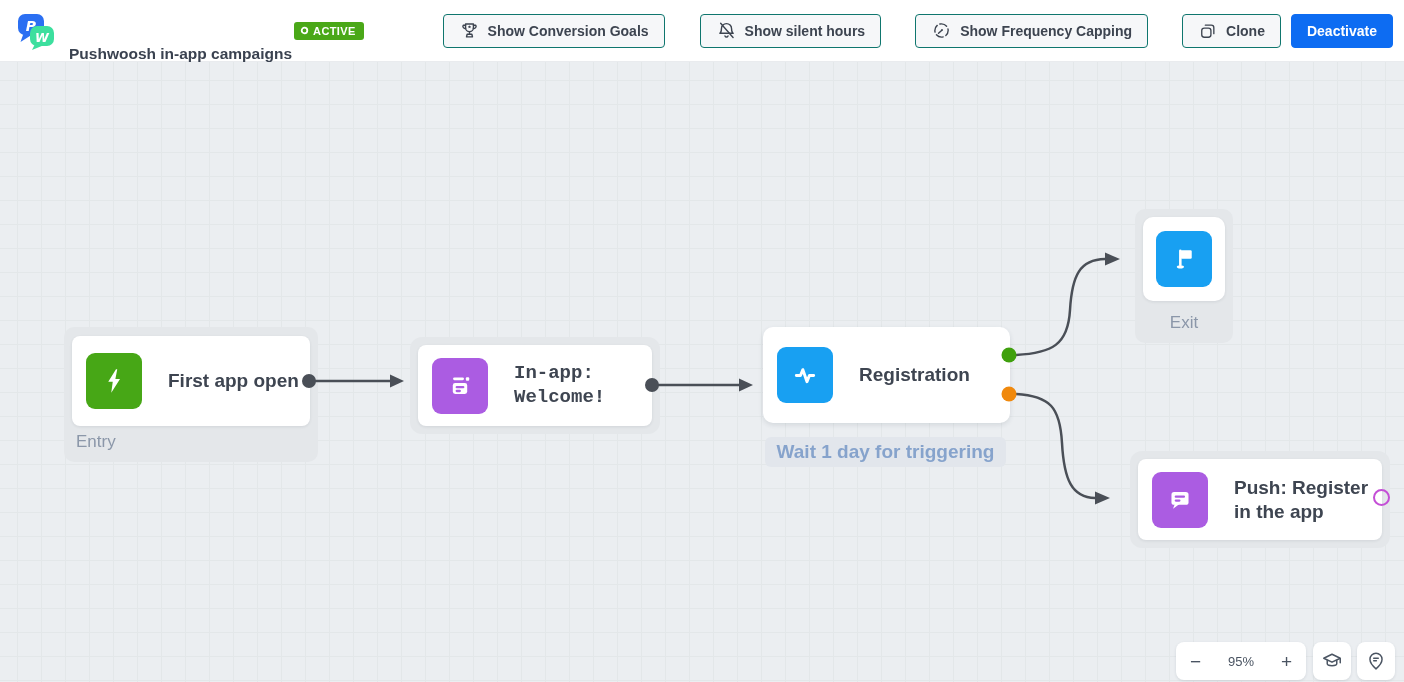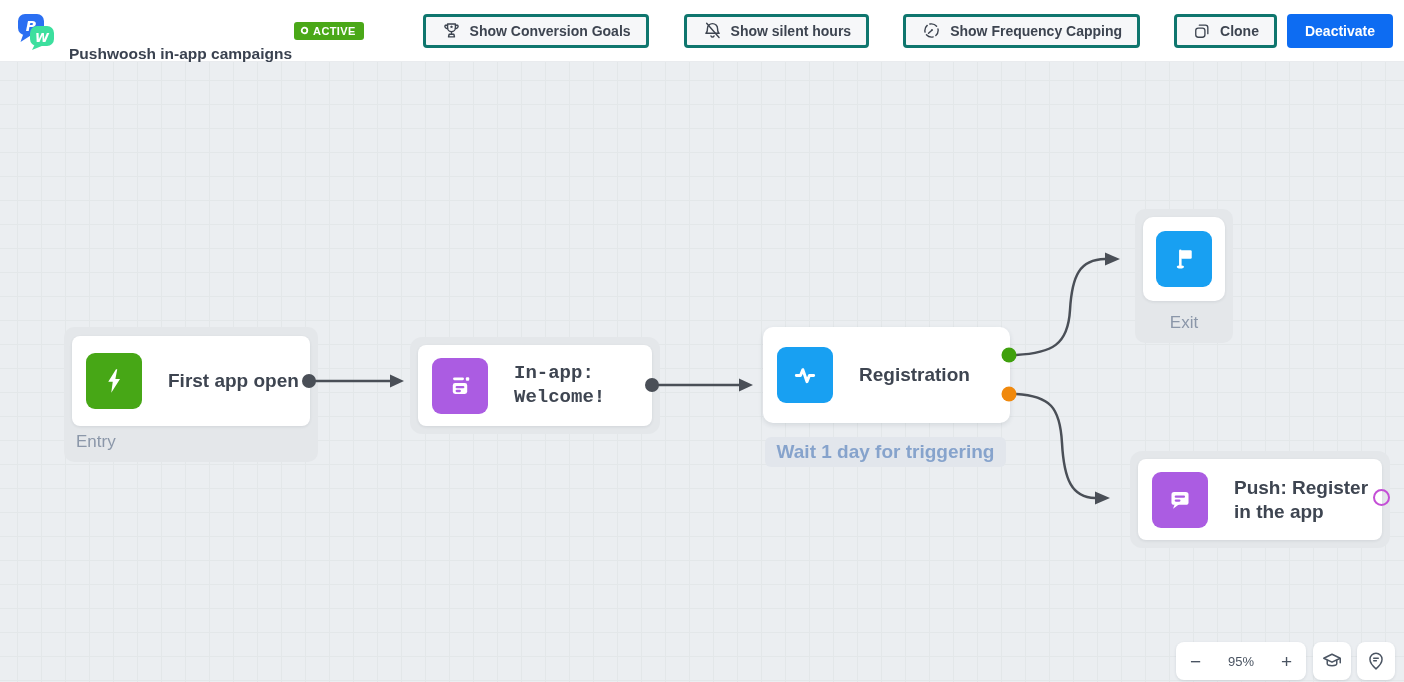--- a/index.html
+++ b/index.html
@@ -10,21 +10,21 @@
   .header { position:relative; width:1404px; height:62px; background:#ffffff;
     border-bottom:1px solid #e9ebee; display:flex; align-items:center;
     padding:0 11px 0 16px; z-index:30; }
   .logo { width:40px; height:38px; flex:0 0 auto; }
   .title { margin-left:13px; font-size:15.5px; font-weight:bold; color:#3a4250;margin-top:47px; }
   .badge { margin-left:2px; background:#4aa818; color:#ffffff; font-size:11px;
     font-weight:bold; letter-spacing:.4px; border-radius:3px; padding:3px 8px 3px 6px;
     display:inline-flex; align-items:center; gap:4px; }
   .toolbar { margin-left:auto; display:flex; align-items:center; }
   .tb-btn { height:34px; display:inline-flex; align-items:center; gap:8px;
-    padding:0 15px; background:#f6f7f9; border:3px solid #0f766e; border-radius:4px;
+    padding:0 15px; background:#f6f7f9; border:1px solid #0f766e; border-radius:4px;
     font-size:14px; font-weight:600; color:#3d4450; cursor:pointer; white-space:nowrap; }
   .tb-btn svg { flex:0 0 auto; }
   .tb-btn.m35 { margin-left:35px; } .tb-btn.m34 { margin-left:34px;text-align:center; } .tb-btn.m10 { margin-left:10px; }
   .tb-btn.primary { background:#0d6cf2; border-color:#0d6cf2; color:#ffffff; }
 
   
   .canvas { position:relative; width:1404px; height:620px; background-color:#ebeef1;
     background-image:
       linear-gradient(#e3e7e9 1px, transparent 1px),
       linear-gradient(90deg, #e3e7e9 1px, transparent 1px);

